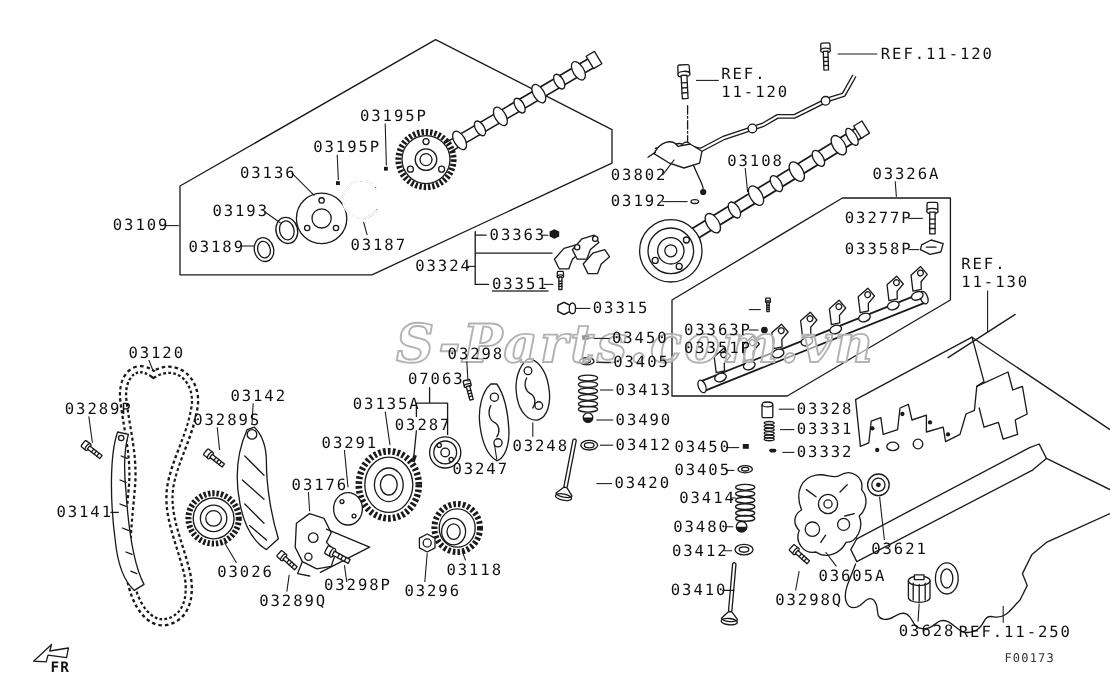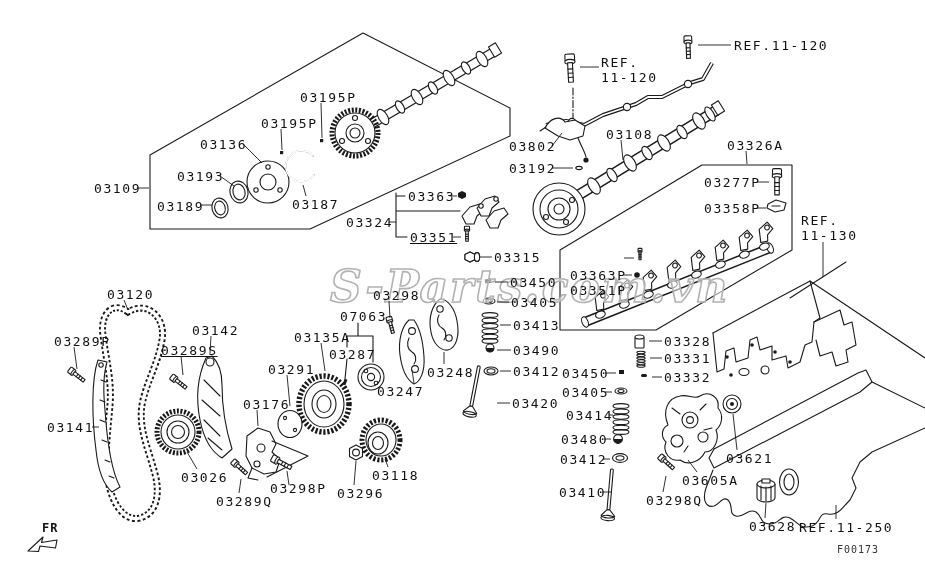--- a/index.html
+++ b/index.html
@@ -9,21 +9,21 @@
   svg *{vector-effect:non-scaling-stroke;}
   .ln{stroke:#1a1a1a;stroke-width:1.1;fill:none;stroke-linecap:round;stroke-linejoin:round;}
   .wf{stroke:#1a1a1a;stroke-width:1.1;fill:#fff;stroke-linejoin:round;}
   .dk{fill:#1a1a1a;stroke:none;}
   .teeth{stroke:#1a1a1a;fill:none;}
   #leader-lines line{stroke:#1a1a1a;stroke-width:0.9;}
   #labels-layer{position:absolute;left:0;top:0;width:100%;height:100%;pointer-events:none;}
   .lbl{position:absolute;font-size:13px;letter-spacing:1.6px;line-height:1.12;color:#111;
        white-space:pre-line;}
   .code{position:absolute;font-size:10px;letter-spacing:1px;color:#333;}
-  .fr{position:absolute;font-size:12px;font-weight:bold;letter-spacing:1px;color:#111;}
+  .fr{position:absolute;font-size:12px;font-weight:bold;letter-spacing:1px;color:#111;margin-top:28px;}
   .wm{font-family:"DejaVu Serif","Liberation Serif",serif;font-style:italic;font-weight:bold;}
 </style>
 </head>
 <body>
 
 <div id="stage">
 <svg id="art" width="925" height="566" viewBox="0 0 925 566">
   <defs>
     <g id="bolt">
       <rect class="wf" x="-6" y="-3.2" width="5" height="6.4" rx="1"></rect>
@@ -411,21 +411,21 @@
       <div class="lbl" style="left: 727px; top: 139px;">03326A</div>
       <div class="lbl" style="left: 704px; top: 176px;">03277P</div>
       <div class="lbl" style="left: 704px; top: 202px;">03358P</div>
       <div class="lbl" style="left: 801px; top: 214px;">REF.
 11-130</div>
       <div class="lbl" style="left: 570px; top: 252px; margin-top: 32px;">03351P</div>
       <div class="lbl" style="left: 570px; top: 269px;">03363P</div>
       <div class="lbl" style="left: 107px; top: 288px;">03120</div>
       <div class="lbl" style="left: 54px; top: 335px; text-align: right;">03289P</div>
       <div class="lbl" style="left: 47px; top: 421px;">03141</div>
-      <div class="lbl" style="left: 161px; top: 344px; text-decoration: underline;">03289S</div>
+      <div class="lbl" style="left: 161px; top: 344px;">03289S</div>
       <div class="lbl" style="left: 192px; top: 324px;">03142</div>
       <div class="lbl" style="left: 181px; top: 471px;">03026</div>
       <div class="lbl" style="left: 243px; top: 398px;">03176</div>
       <div class="lbl" style="left: 268px; top: 363px;">03291</div>
       <div class="lbl" style="left: 294px; top: 331px;">03135A</div>
       <div class="lbl" style="left: 340px; top: 310px;">07063</div>
       <div class="lbl" style="left: 329px; top: 348px;">03287</div>
       <div class="lbl" style="left: 373px; top: 289px;">03298</div>
       <div class="lbl" style="left: 377px; top: 385px;">03247</div>
       <div class="lbl" style="left: 427px; top: 366px;">03248</div>

